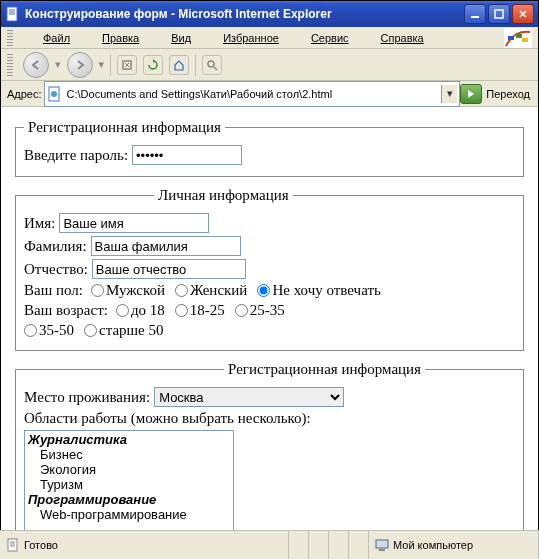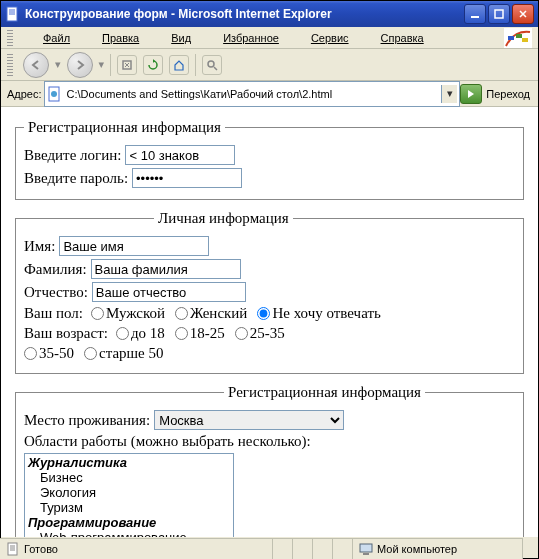--- a/index.html
+++ b/index.html
@@ -114,21 +114,21 @@
     border: 1px solid #7f9db9;
     overflow-y: scroll;
     background:#fff;
     font-family: Tahoma, Arial, sans-serif;
     font-size: 13px;
     padding: 1px;
   }
   .listbox .grp { font-weight:bold; font-style:italic; padding:0 2px;}
   .listbox .opt { padding:0 2px 0 14px; }
   .statusbar {
-    position:absolute; bottom:0; left:0; right:16px; height:21px;
+    position:absolute; bottom:0; left:0; right:0; height:29px;
     background:#ece9d8; border-top:1px solid #c0c0b0;
     display:flex; align-items:center; font-size:11px;text-align:right;
   }
   .status-cell { border-right:1px solid #c0c0b0; height:100%; display:flex;align-items:center; padding:0 6px; gap:4px;}
   .status-cell.flex { flex:1; }
   .status-cell.small { width:20px; padding:0;}
   .doc-icon { display:inline-block; width:14px;height:14px; }
   ::-webkit-scrollbar { width:16px; }
   ::-webkit-scrollbar-track { background:#f0f0ec; border-left:1px solid #d4d0c8;}
   ::-webkit-scrollbar-thumb { background:#cdcdc5; border:1px solid #a0a090; border-radius:2px;}
@@ -240,24 +240,20 @@
       </svg>
     </span>
   <span style="padding:0 4px;">Переход</span>
 </div>
 
 <div class="content">
 
   <fieldset>
     <legend>Регистрационная информация</legend>
     <div class="row">
-      <label class="fl">Введите логин:</label>
-      <input class="txt" style="width: 110px;" value="&lt; 10 знаков">
-    </div>
-    <div class="row">
       <label class="fl">Введите пароль:</label>
       <input class="txt" style="width: 110px;" value="••••••">
     </div>
   </fieldset>
 
   <fieldset>
     <legend style="margin-left:130px;">Личная информация</legend>
     <div class="row">
       <label class="fl">Имя:</label>
       <input class="txt" style="width: 150px;" value="Ваше имя">

